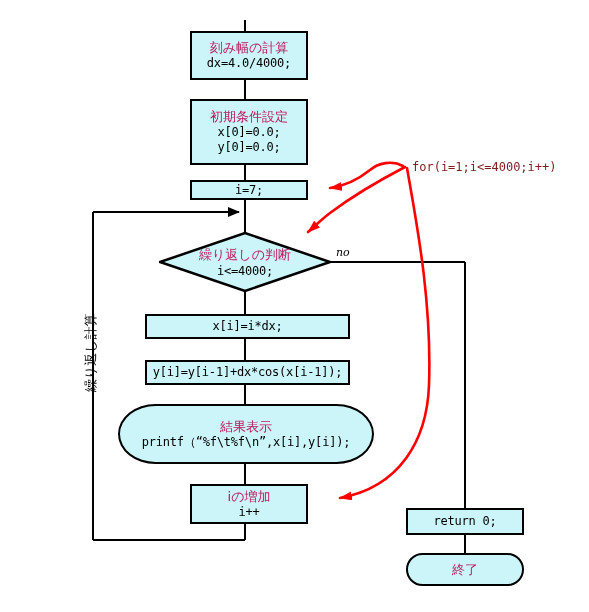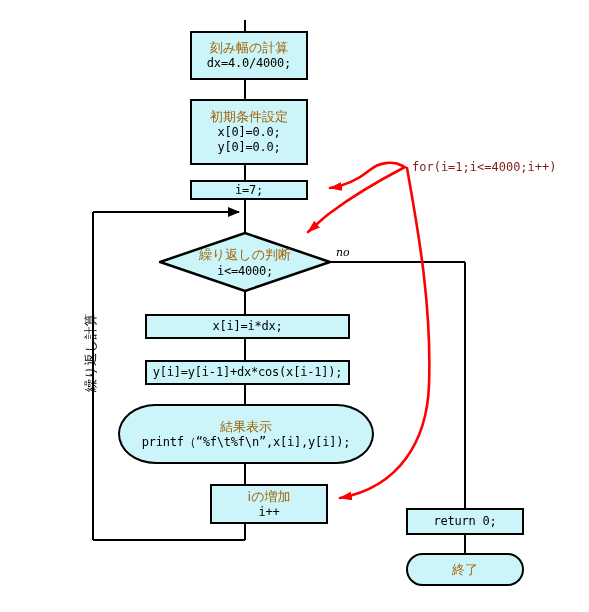--- a/index.html
+++ b/index.html
@@ -38,21 +38,21 @@
     z-index: 3;
   }
   .node .ln {
     display: block;
     line-height: 1.22;
     white-space: nowrap;
   }
   .jp {
     font-family: "DejaVu Sans", sans-serif;
     font-size: 13px;
-    color: #a16207;
+    color: #be185d;
   }
   .mono {
     font-family: "DejaVu Sans Mono", monospace;
     font-size: 12px;
     color: #000000;
     letter-spacing: -0.2px;
   }
   .terminal {
     border-radius: 22px;
   }
@@ -195,21 +195,21 @@
 
   <div class="node" style="left:145px; top:360px; width:205px; height:25px;">
     <span class="ln mono">y[i]=y[i-1]+dx*cos(x[i-1]);</span>
   </div>
 
   <div class="node stadium" style="left:118px; top:404px; width:256px; height:60px;">
     <span class="ln jp">結果表示</span>
     <span class="ln mono">printf（“%f\t%f\n”,x[i],y[i]);</span>
   </div>
 
-  <div class="node" style="left:190px; top:484px; width:118px; height:40px;margin-left:20px;">
+  <div class="node" style="left:190px; top:484px; width:118px; height:40px;">
     <span class="ln jp">iの増加</span>
     <span class="ln mono">i++</span>
   </div>
 
   <div class="node" style="left:406px; top:508px; width:118px; height:27px;">
     <span class="ln mono">return 0;</span>
   </div>
 
   <div class="node terminal" style="left:406px; top:553px; width:118px; height:33px;">
     <span class="ln jp">終了</span>

